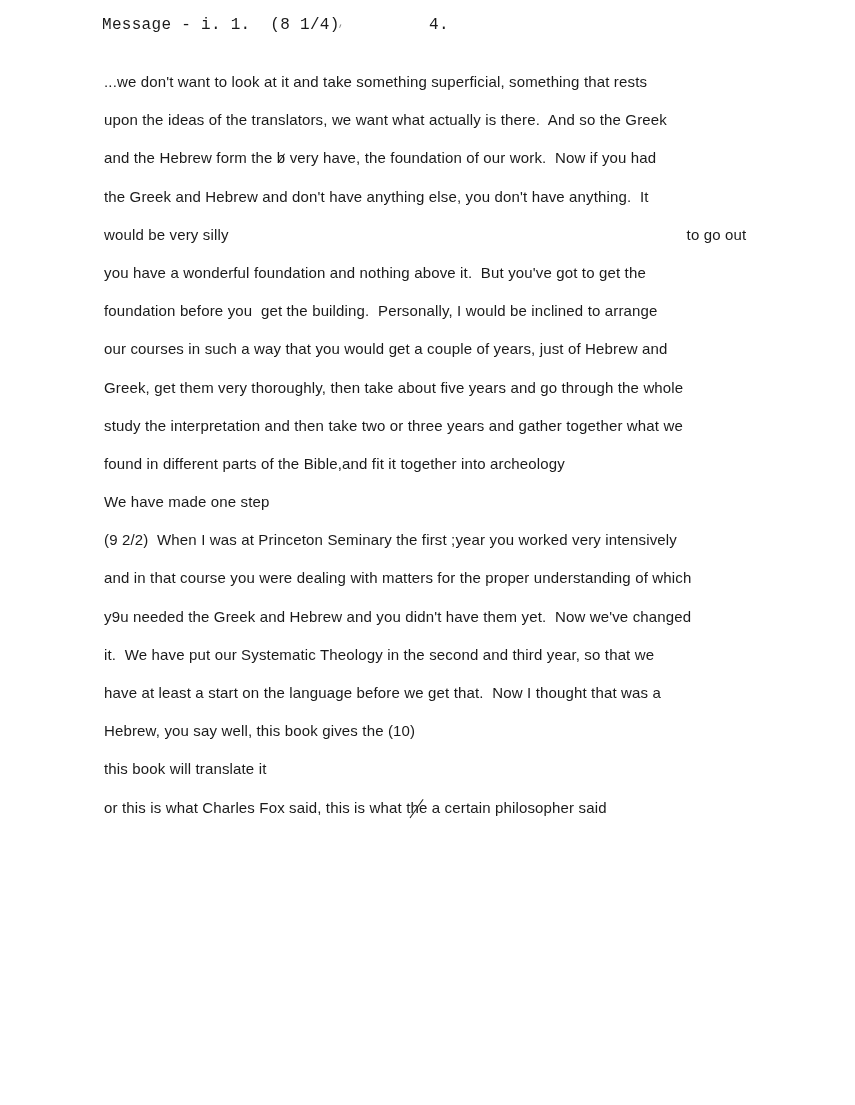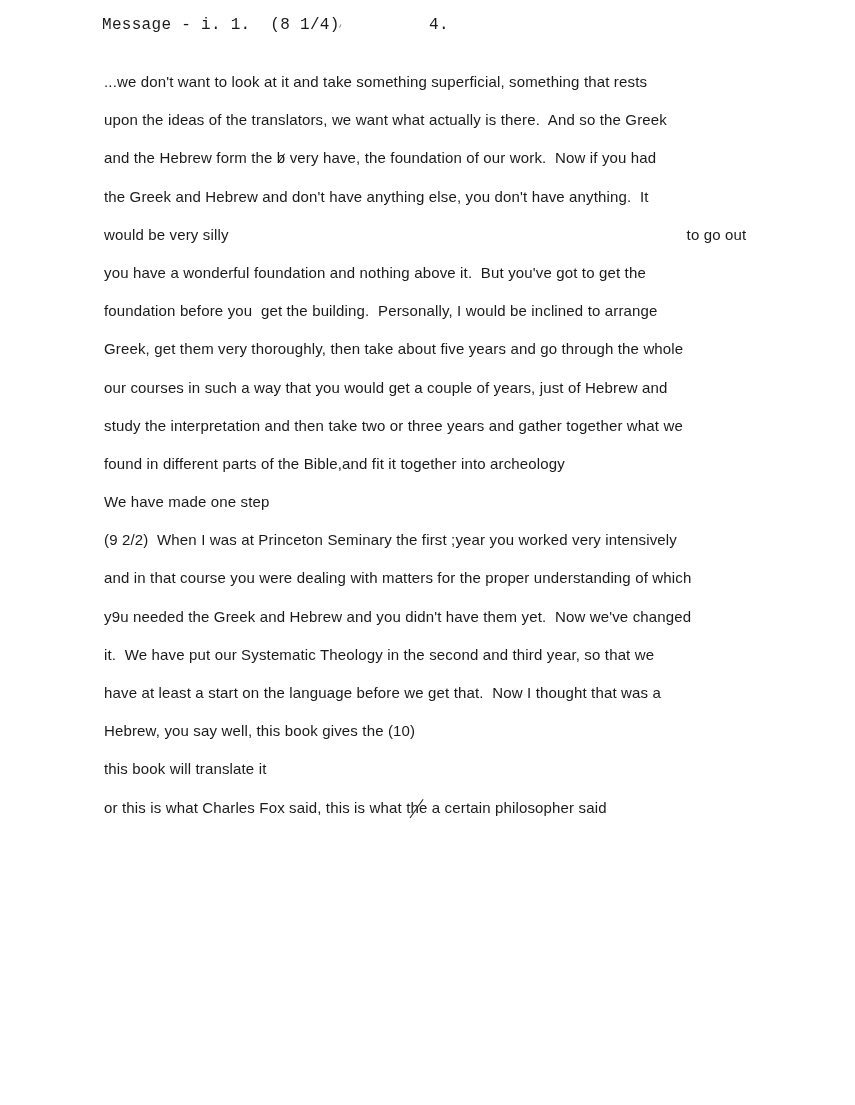--- a/index.html
+++ b/index.html
@@ -70,22 +70,22 @@
 </div>
 
 <div class="body-text">
   <div class="line">...we don't want to look at it and take something superficial, something that rests</div>
   <div class="line">upon the ideas of the translators, we want what actually is there.  And so the Greek</div>
   <div class="line"><span>and the Hebrew form the </span><span class="strike">b</span><span> very have, the foundation of our work.  Now if you had</span></div>
   <div class="line">the Greek and Hebrew and don't have anything else, you don't have anything.  It</div>
   <div class="line"><span>would be very silly</span><span class="gap"></span><span>to go out</span></div>
   <div class="line">you have a wonderful foundation and nothing above it.  But you've got to get the</div>
   <div class="line">foundation before you  get the building.  Personally, I would be inclined to arrange</div>
+  <div class="line">our courses in such a way that you would get a couple of years, just of Hebrew and</div>
   <div class="line">Greek, get them very thoroughly, then take about five years and go through the whole</div>
-  <div class="line">our courses in such a way that you would get a couple of years, just of Hebrew and</div>
   <div class="line">study the interpretation and then take two or three years and gather together what we</div>
   <div class="line">found in different parts of the Bible,and fit it together into archeology</div>
   <div class="line">We have made one step</div>
   <div class="line">(9 2/2)  When I was at Princeton Seminary the first ;year you worked very intensively</div>
   <div class="line">and in that course you were dealing with matters for the proper understanding of which</div>
   <div class="line">y9u needed the Greek and Hebrew and you didn't have them yet.  Now we've changed</div>
   <div class="line">it.  We have put our Systematic Theology in the second and third year, so that we</div>
   <div class="line">have at least a start on the language before we get that.  Now I thought that was a</div>
   <div class="line">Hebrew, you say well, this book gives the (10)</div>
   <div class="line">this book will translate it</div>

